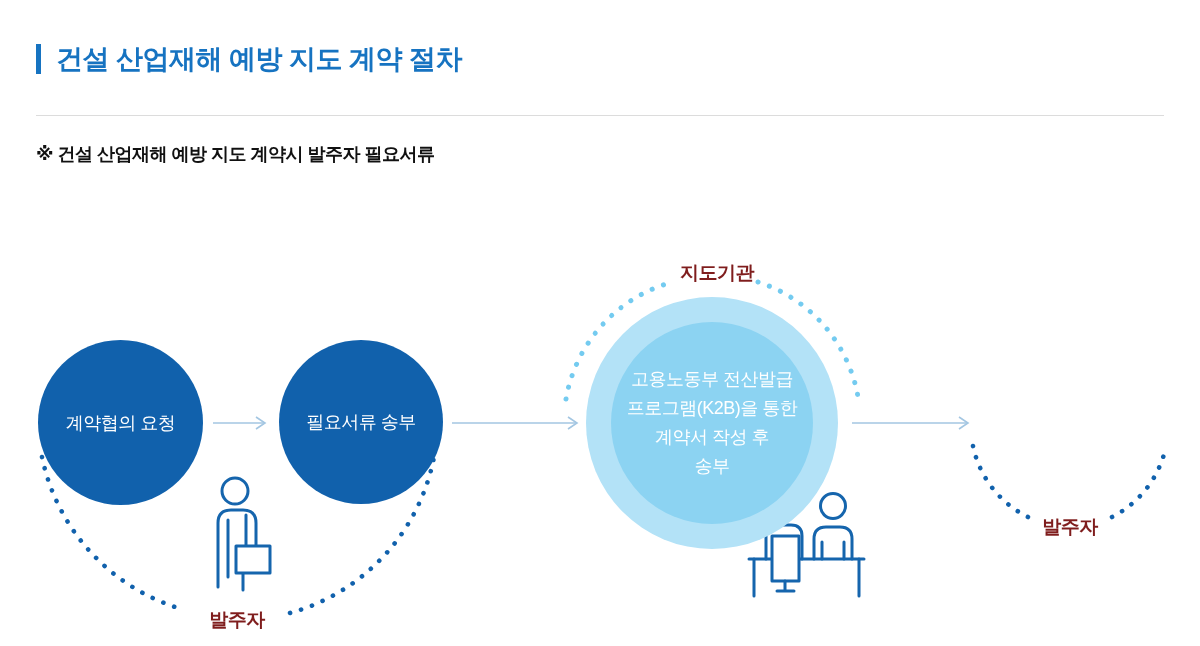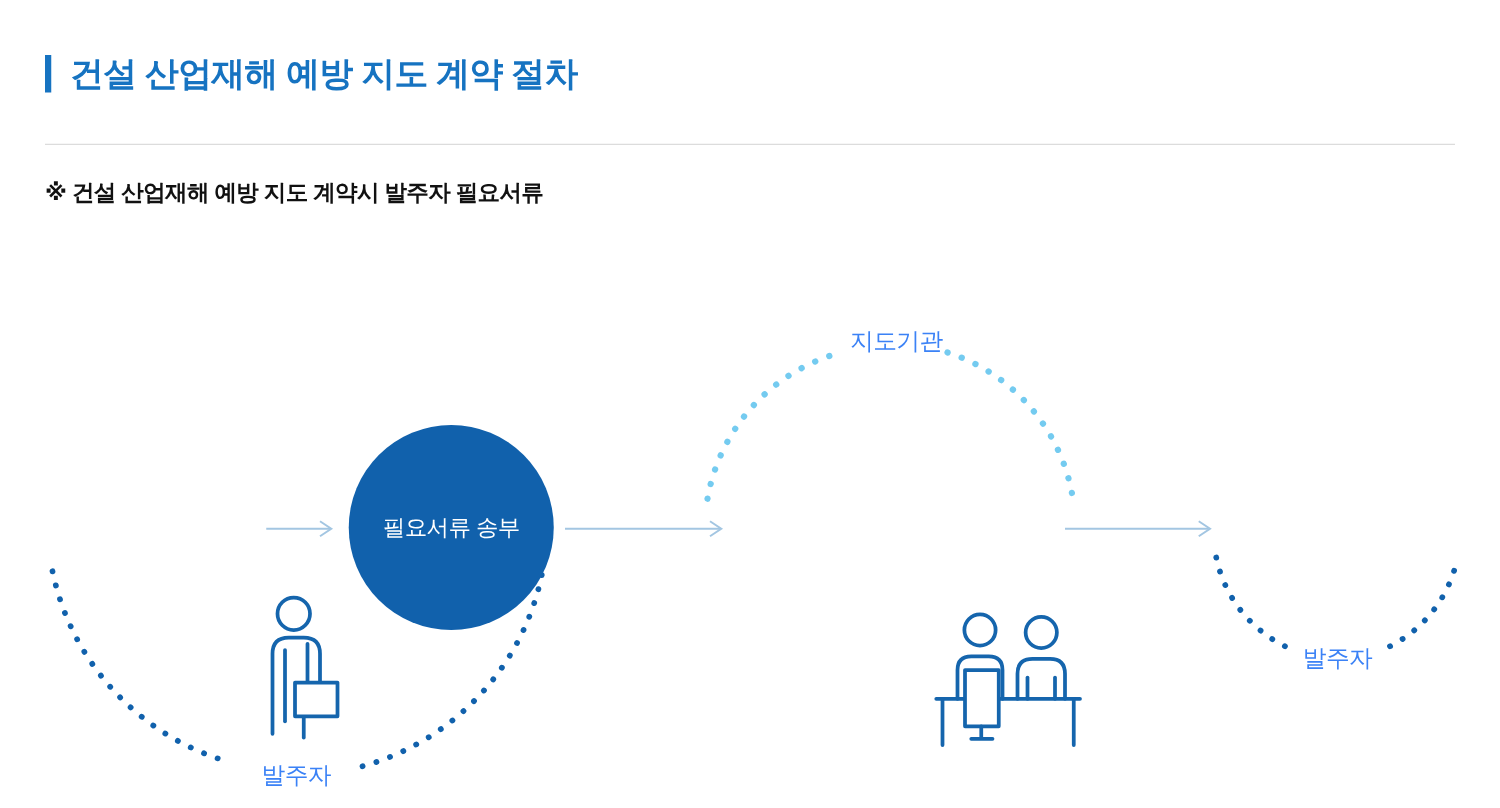--- a/index.html
+++ b/index.html
@@ -28,21 +28,21 @@
     background:#b3e2f7;display:flex;align-items:center;justify-content:center;
   }
   .bubble-inner{
     width:202px;height:202px;border-radius:50%;background:#8cd3f2;
     display:flex;align-items:center;justify-content:center;text-align:center;
     color:#fff;font-size:18px;line-height:29px;letter-spacing:-0.5px;white-space:pre-line;
   }
   
   .group-label{
     position:absolute;transform:translate(-50%,-50%);
-    font-size:19px;font-weight:normal;color:#3b82f6;letter-spacing:-0.5px;white-space:nowrap;
+    font-size:19px;font-weight:bold;color:#7f1d1d;letter-spacing:-0.5px;white-space:nowrap;
   }
   .lbl-agency{left:717px;top:258px;}
   .lbl-owner-left{left:237px;top:605px;}
   .lbl-owner-right{left:1070px;top:512px;}
   
   .overlay{position:absolute;left:0;top:0;pointer-events:none;}
   .dot-dark{stroke:#1161ac;stroke-width:4.6;fill:none;stroke-linecap:round;stroke-dasharray:0.1 11.5;}
   .dot-light{stroke:#74cbf0;stroke-width:5;fill:none;stroke-linecap:round;stroke-dasharray:0.1 12;}
   .arrow{stroke:#a3c6e2;stroke-width:1.6;fill:none;}
   .person{stroke:#1565ad;stroke-width:3;fill:none;stroke-linecap:round;stroke-linejoin:round;}
@@ -109,19 +109,26 @@
       <path class="person" d="M 754 544 L 754 581"></path>
       <path class="person" d="M 859 544 L 859 581"></path>
       <rect class="person-fill" x="772" y="521" width="27" height="45"></rect>
       <path class="person" d="M 785 566 L 785 575"></path>
       <path class="person" d="M 777 576 L 794 576"></path>
       <circle class="person" cx="784" cy="489" r="12.5"></circle>
       <circle class="person" cx="833" cy="491" r="12.5"></circle>
     </g>
   </svg>
 
+  <div class="step-circle c1">계약협의 요청</div>
   <div class="step-circle c2">필요서류 송부</div>
+  <div class="bubble-outer">
+    <div class="bubble-inner">고용노동부 전산발급
+프로그램(K2B)을 통한
+계약서 작성 후
+송부</div>
+  </div>
 
   <div class="group-label lbl-agency">지도기관</div>
   <div class="group-label lbl-owner-left">발주자</div>
   <div class="group-label lbl-owner-right">발주자</div>
 
 </div>
 
 </body></html>

